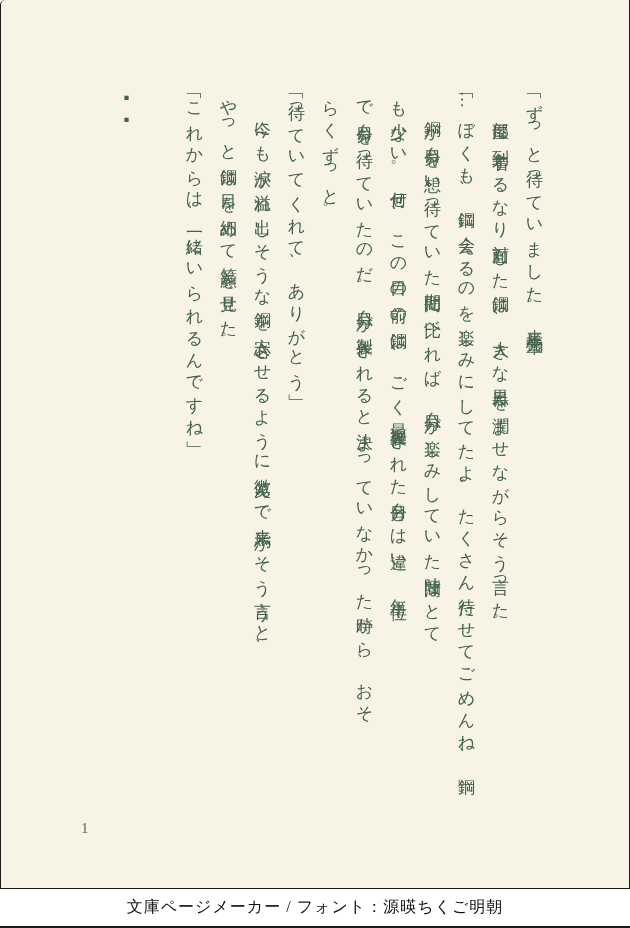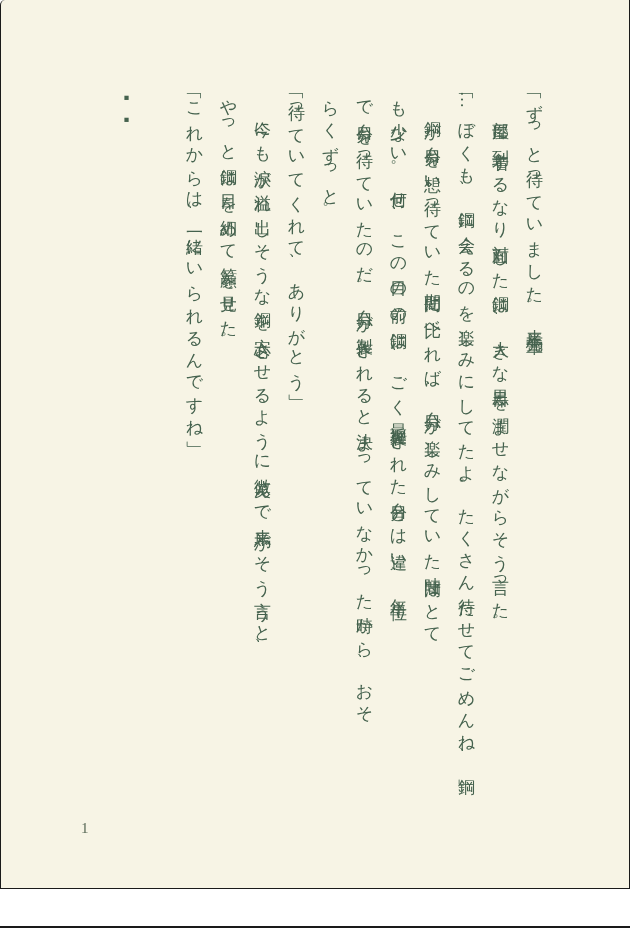--- a/index.html
+++ b/index.html
@@ -94,14 +94,17 @@
         <div class="tline">やっと鋼は目を細めて笑顔を見せた。</div>
         <div class="tline">「これからは、一緒にいられるんですね」</div>
         <div class="tline">　</div>
         <div class="tline marks">▪▪</div>
       </div>
 
     <div class="page-number">1</div>
 
   </div>
 
+  <div class="footer-bar">
+    <span class="footer-text">文庫ページメーカー / フォント：源暎ちくご明朝</span>
+  </div>
 
 </div>
 
 </body></html>

